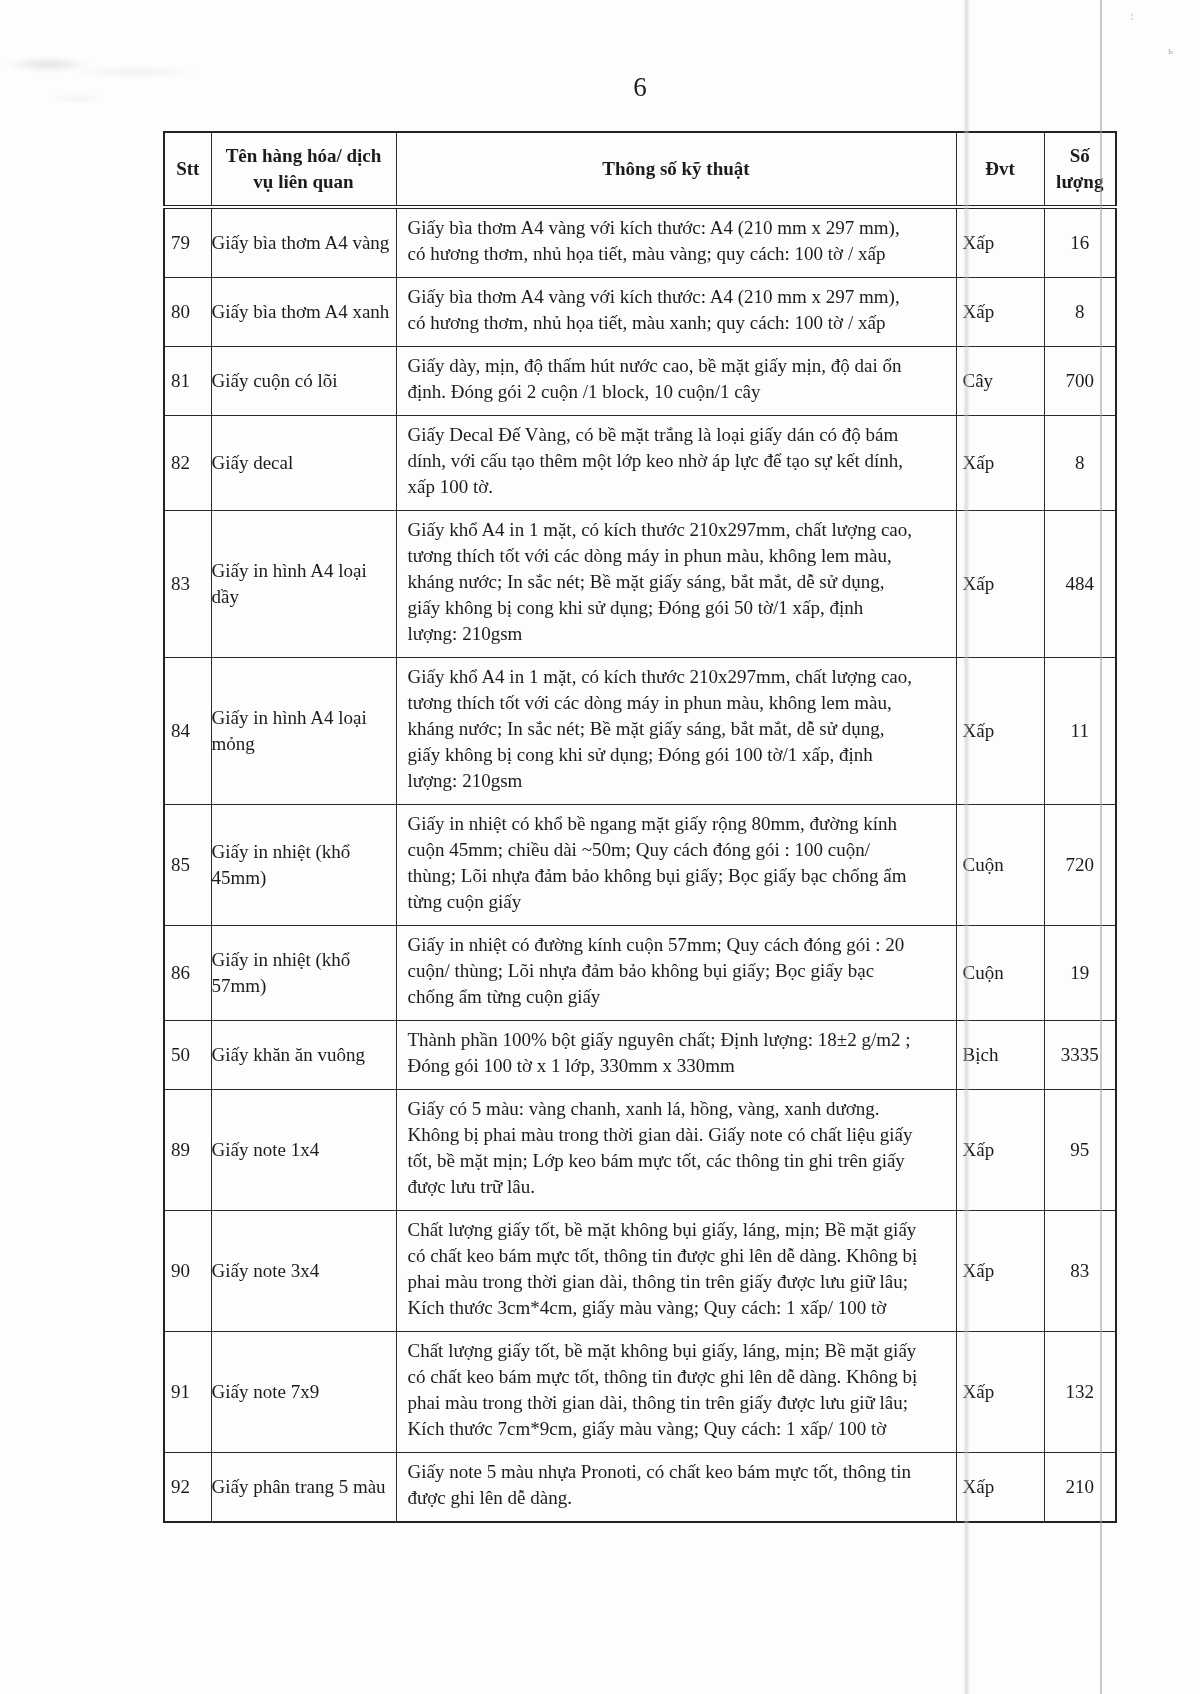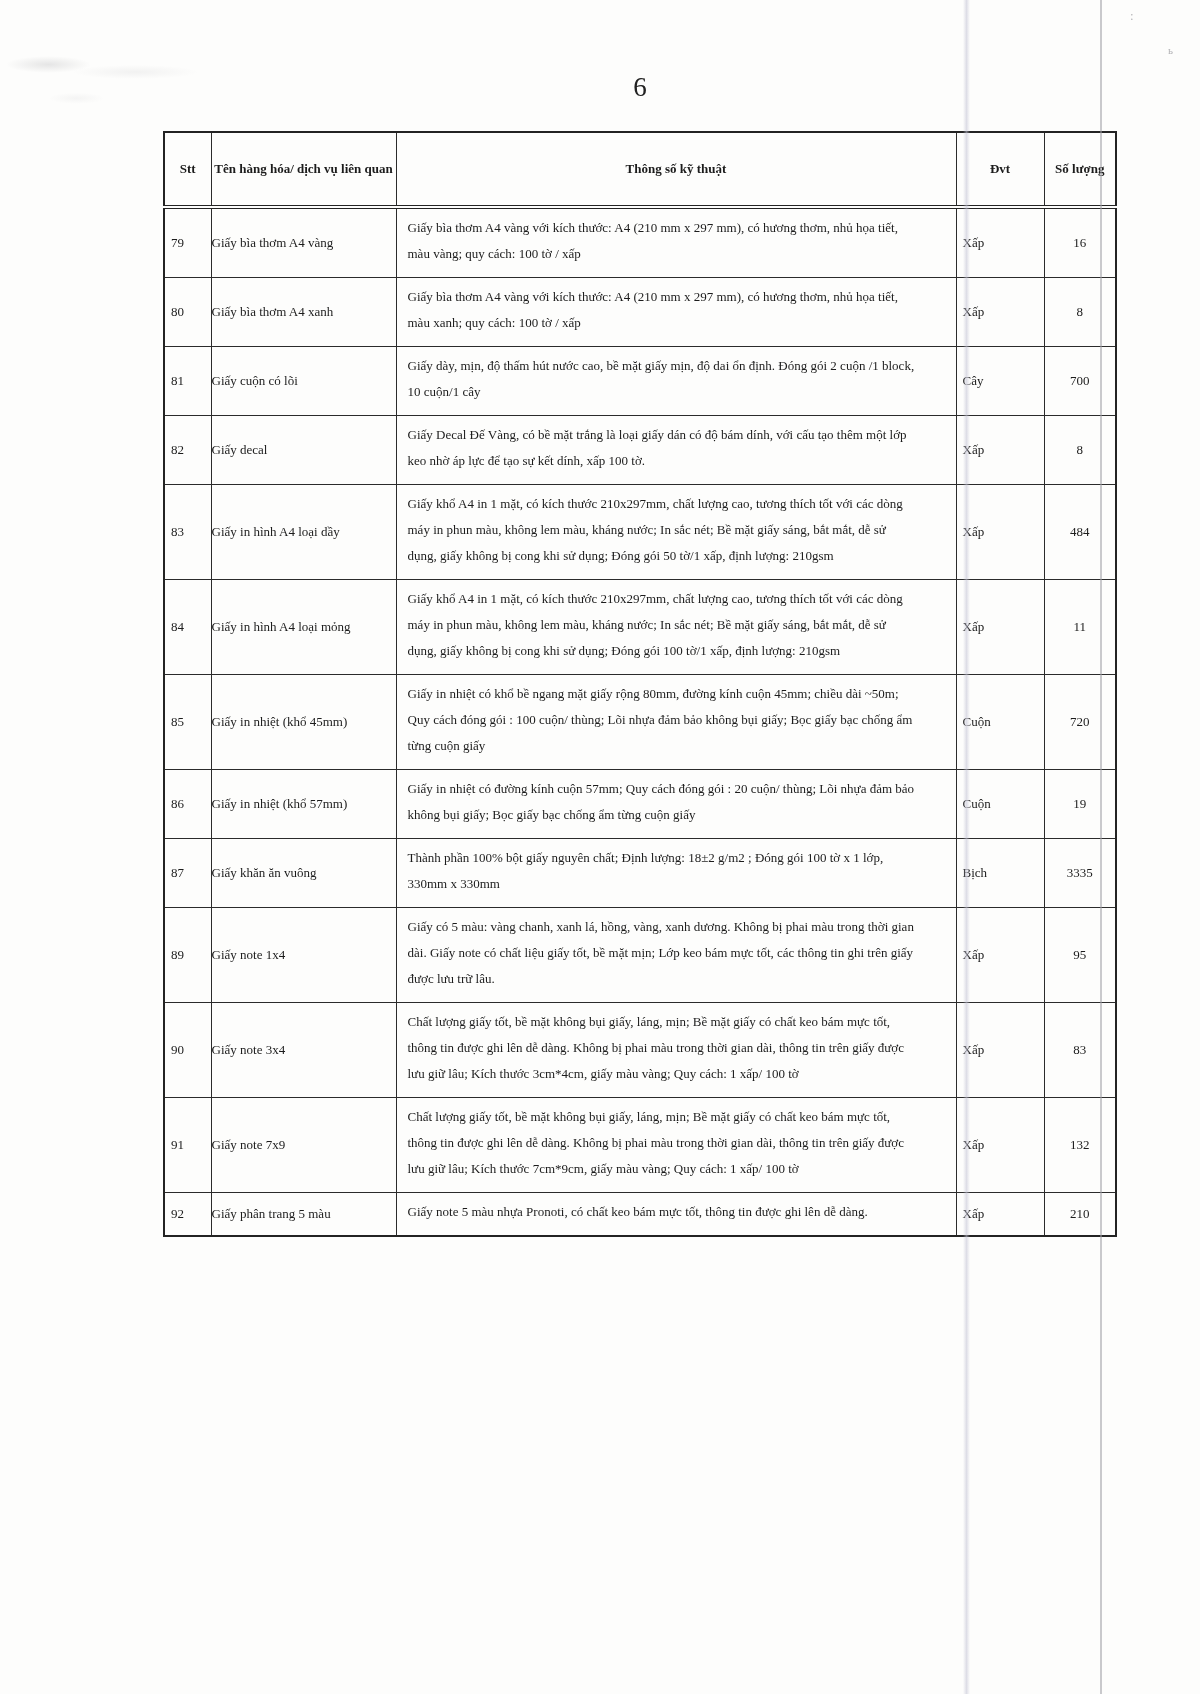--- a/index.html
+++ b/index.html
@@ -10,21 +10,21 @@
     color:#1c1c1c;
     -webkit-font-smoothing:antialiased;
   }
   .page-number{
     position:absolute;top:72px;left:560px;width:160px;
     text-align:center;font-size:27px;color:#222;
   }
   table.items-table{
     position:absolute;top:131px;left:163px;width:952px;
     border-collapse:collapse;table-layout:fixed;
-    font-size:13px;line-height:26px;color:#1c1c1c;
+    font-size:19px;line-height:26px;color:#1c1c1c;
   }
   table.items-table col.c1{width:47px;}
   table.items-table col.c2{width:185px;}
   table.items-table col.c3{width:560px;}
   table.items-table col.c4{width:88px;}
   table.items-table col.c5{width:72px;}
   .items-table th,.items-table td{
     border:1px solid #2b2b2b;
     vertical-align:middle;
     padding:5px 6px;
@@ -144,21 +144,21 @@
 
   <tr>
     <td class="c-stt">86</td>
     <td class="c-name">Giấy in nhiệt (khổ 57mm)</td>
     <td class="c-spec">Giấy in nhiệt có đường kính cuộn 57mm; Quy cách đóng gói : 20 cuộn/ thùng; Lõi nhựa đảm bảo không bụi giấy; Bọc giấy bạc chống ẩm từng cuộn giấy</td>
     <td class="c-unit">Cuộn</td>
     <td class="c-qty">19</td>
   </tr>
 
   <tr>
-    <td class="c-stt">87</td>
+    <td class="c-stt">50</td>
     <td class="c-name">Giấy khăn ăn vuông</td>
     <td class="c-spec">Thành phần 100% bột giấy nguyên chất; Định lượng: 18±2 g/m2 ; Đóng gói 100 tờ x 1 lớp, 330mm x 330mm</td>
     <td class="c-unit">Bịch</td>
     <td class="c-qty">3335</td>
   </tr>
 
 
   <tr>
     <td class="c-stt">89</td>
     <td class="c-name">Giấy note 1x4</td>

